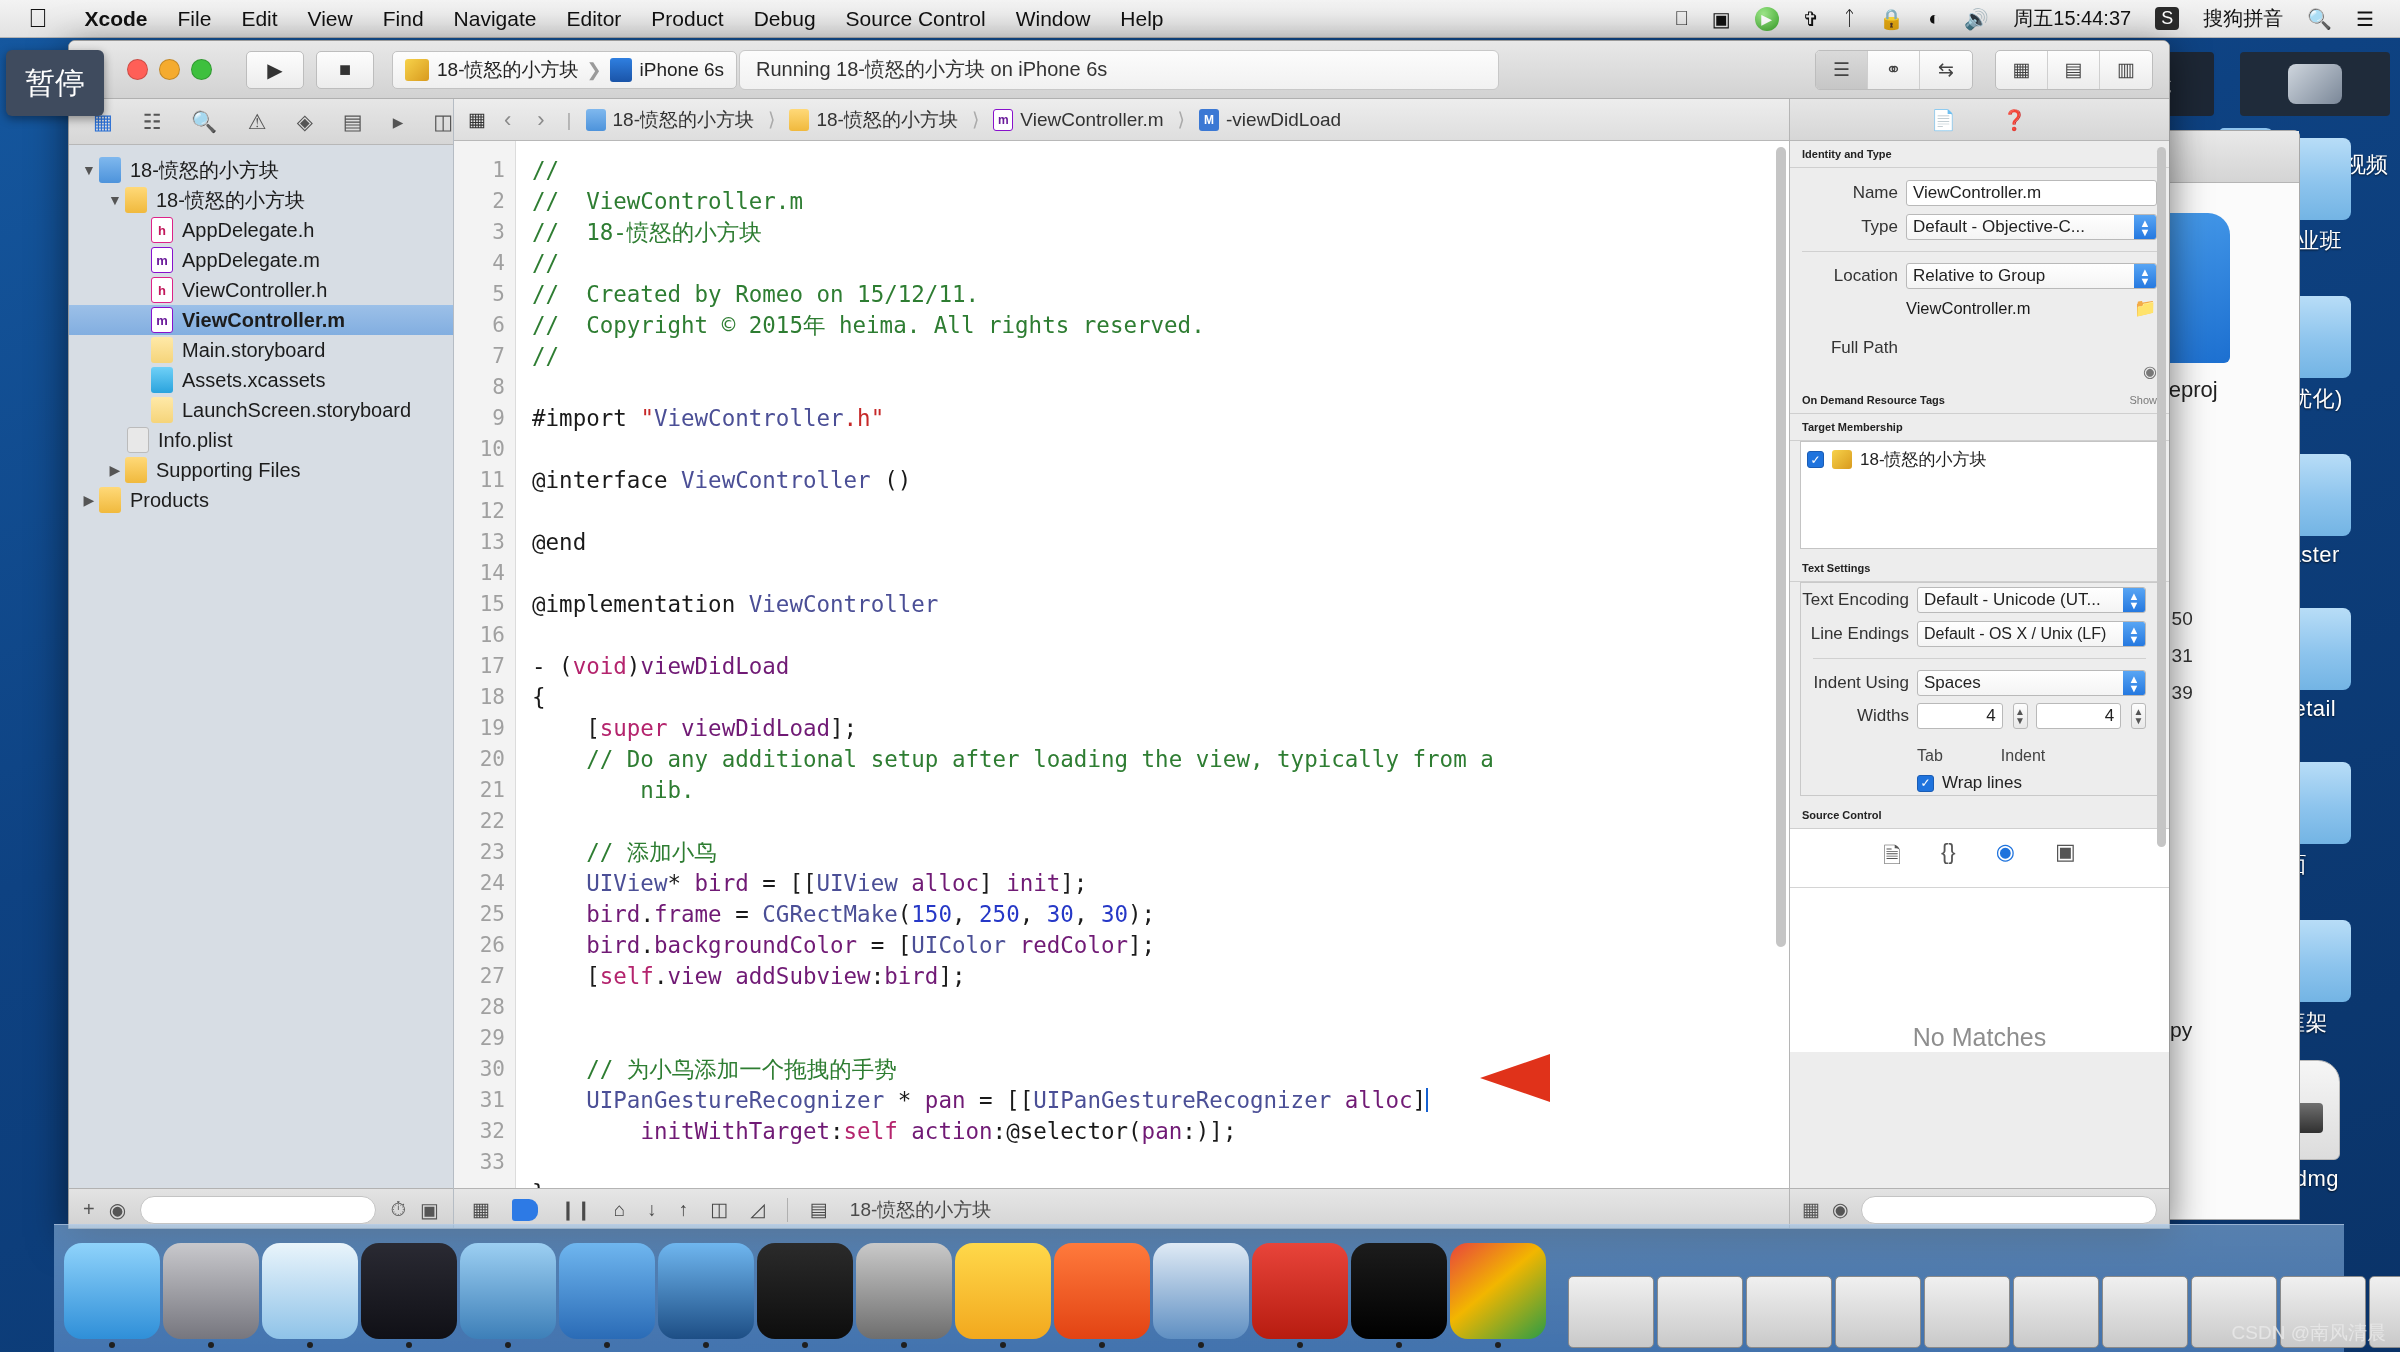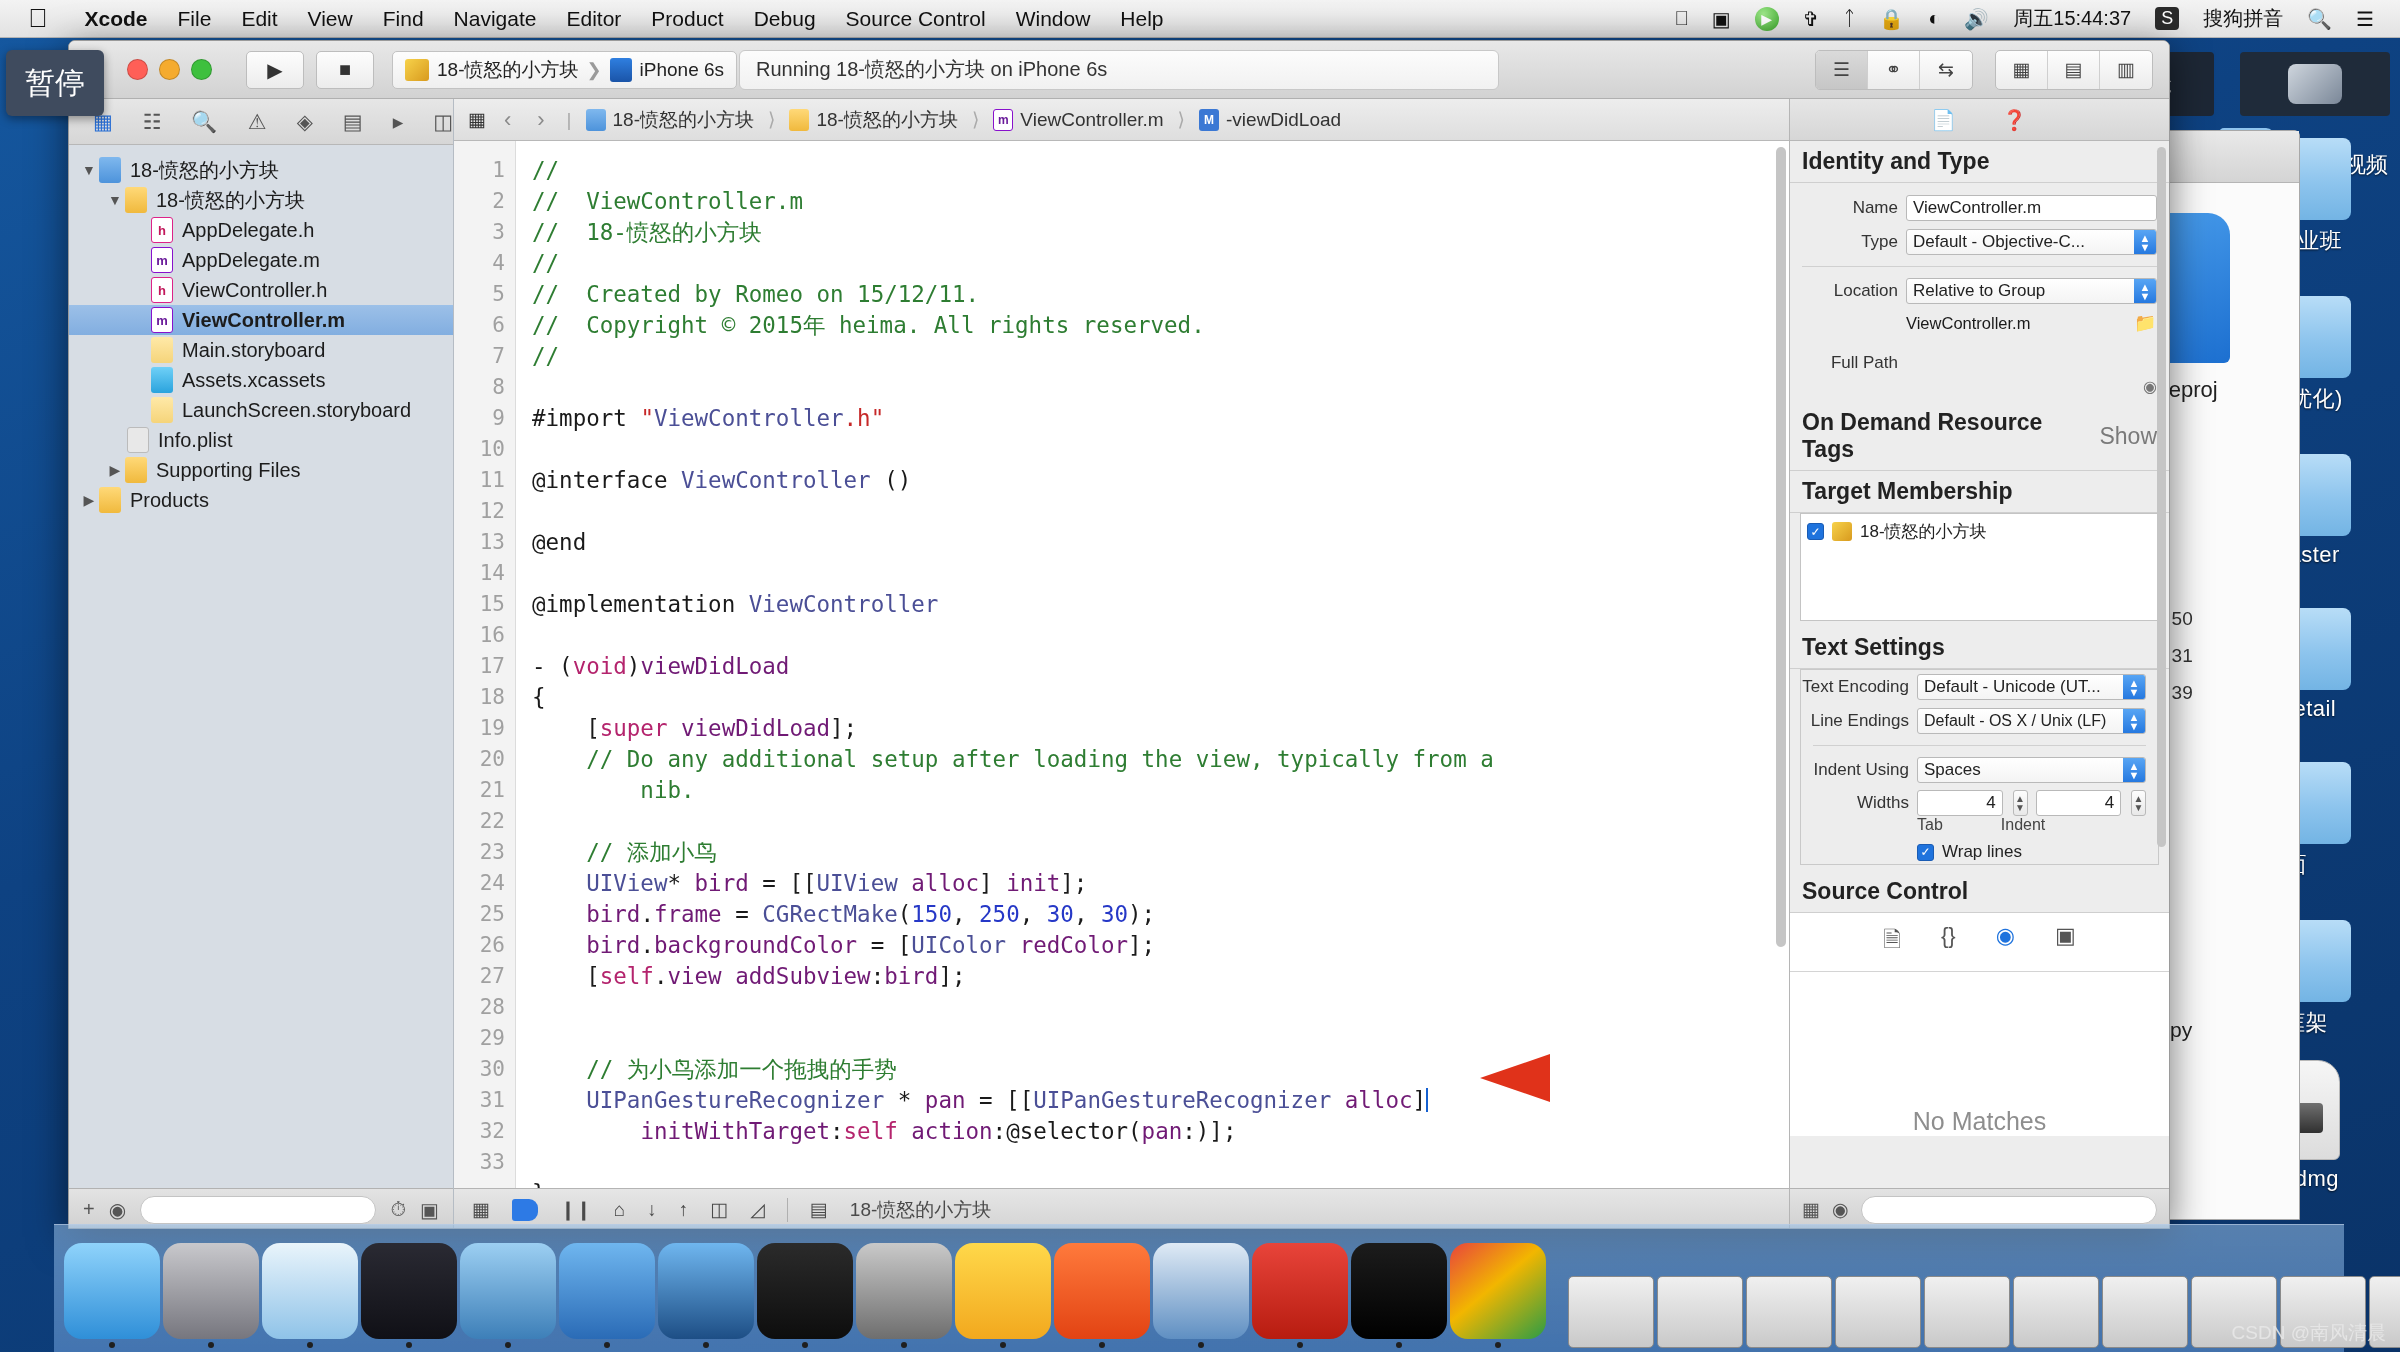--- a/index.html
+++ b/index.html
@@ -224,21 +224,21 @@
   .inspector {
     width: 380px; background: #ededed; border-left: 1px solid #b5b5b5;
     display: flex; flex-direction: column; font-size: 17px; color: #222;
   }
   .insp-toolbar {
     height: 42px; background: linear-gradient(180deg,#e6e6e6,#d6d6d6); border-bottom: 1px solid #b7b7b7;
     display: flex; align-items: center; justify-content: center; gap: 46px; font-size: 20px; color: #555;
   }
   .insp-body { flex: 1; overflow: hidden; position: relative; }
   .sect-head {
-    font-weight: bold; font-size: 23px; padding: 7px 12px; background: #ededed;
+    font-weight: bold; font-size: 11px; padding: 7px 12px; background: #ededed;
     border-bottom: 1px solid #cfcfcf; display: flex; justify-content: space-between; align-items: center;
   }
   .sect-head .show { font-weight: normal; color: #7a7a7a; }
   .frow { display: flex; align-items: center; padding: 4px 12px 4px 0; gap: 8px; }
   .flabel { width: 108px; text-align: right; color: #333; font-size: 17px; flex: none; }
   .ftext {
     flex: 1; height: 26px; background: #fff; border: 1px solid #b9b9b9; border-radius: 3px;
     display: flex; align-items: center; padding: 0 6px; font-size: 17px; overflow: hidden; white-space: nowrap;
   }
   .fselect {
@@ -260,21 +260,21 @@
   .target-row { display: flex; align-items: center; gap: 8px; font-size: 17px; }
   .text-settings-box { border: 1px solid #c9c9c9; margin: 0 10px 6px; padding: 0 0; background: #ededed; }
   .widths-row { display: flex; align-items: center; padding: 3px 12px 0 0; gap: 8px; }
   .num-field {
     width: 92px; height: 26px; background: #fff; border: 1px solid #b9b9b9; border-radius: 3px;
     display: flex; align-items: center; justify-content: flex-end; padding: 0 6px; font-size: 17px; position: relative;
   }
   .num-step { width: 16px; height: 26px; margin-left: 2px; display:flex; flex-direction:column; align-items:center; justify-content:center;
               font-size: 10px; color:#555; line-height: 9px; background: linear-gradient(180deg,#fdfdfd,#e8e8e8);
               border: 1px solid #b9b9b9; border-radius: 3px; }
-  .subcap { display: flex; padding-left: 116px; gap: 58px; font-size: 16px; color: #444; margin-top: 0; }
+  .subcap { display: flex; padding-left: 116px; gap: 58px; font-size: 16px; color: #444; margin-top: 18px; }
   .wrap-row { display: flex; align-items: center; gap: 8px; padding: 8px 0 2px 116px; font-size: 17px; }
   .sc-icons { display: flex; justify-content: center; gap: 40px; padding: 10px 0; background: #fff; border-bottom: 1px solid #d4d4d4; font-size: 22px; color: #555; }
   .sc-icons .active { color: #1f73dd; }
   .nomatch { text-align: center; color: #8e8e8e; font-size: 25px; padding-top: 135px; background:#fff; }
   .insp-white { background: #fff; flex: 1; }
   .insp-bottom {
     height: 42px; background: linear-gradient(180deg,#e3e3e3,#d0d0d0); border-top: 1px solid #b2b2b2;
     display: flex; align-items: center; padding: 0 12px; gap: 12px; font-size: 19px; color: #555;
   }
   .insp-bottom .pill { flex:1; height:28px; background:#fff; border:1px solid #c4c4c4; border-radius: 14px; }

